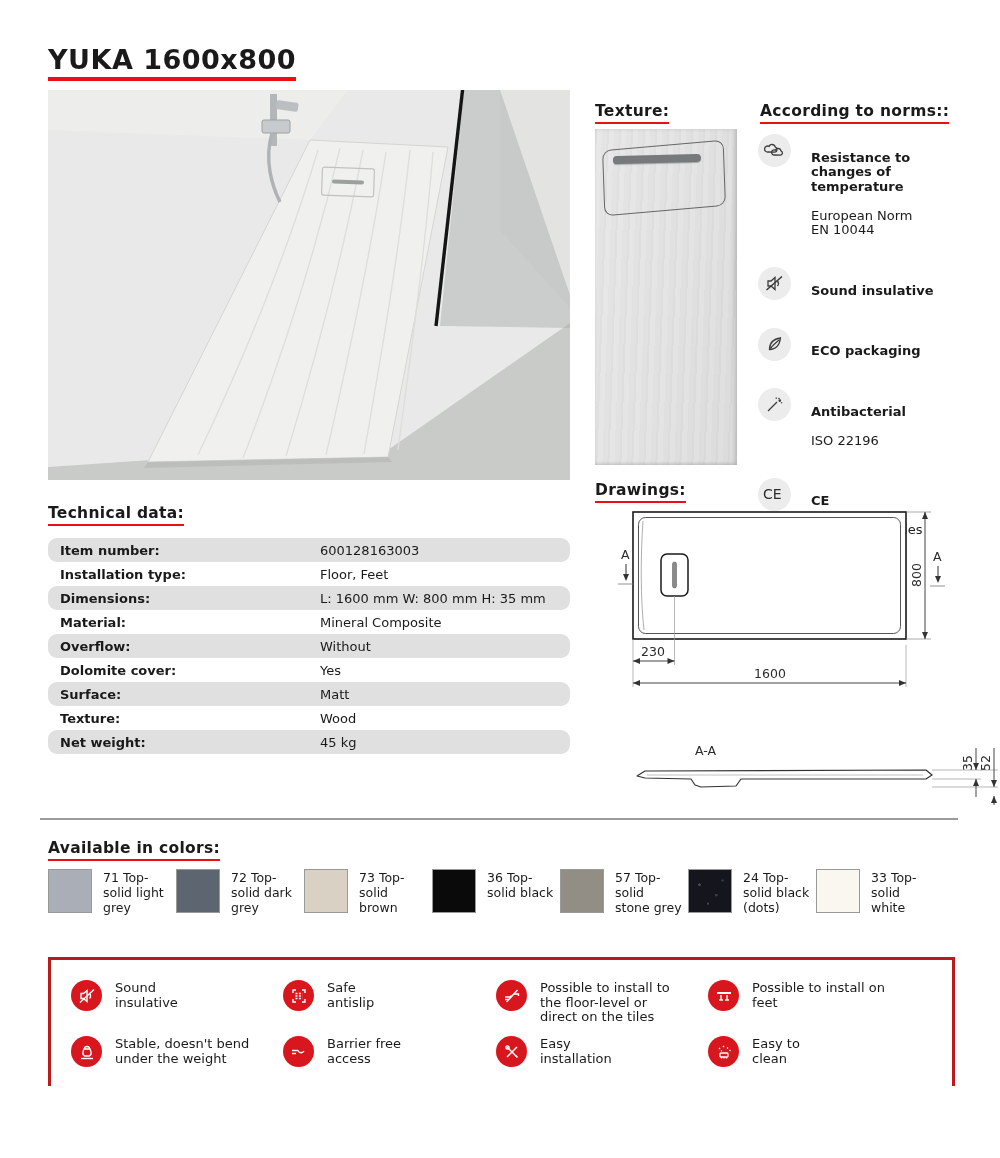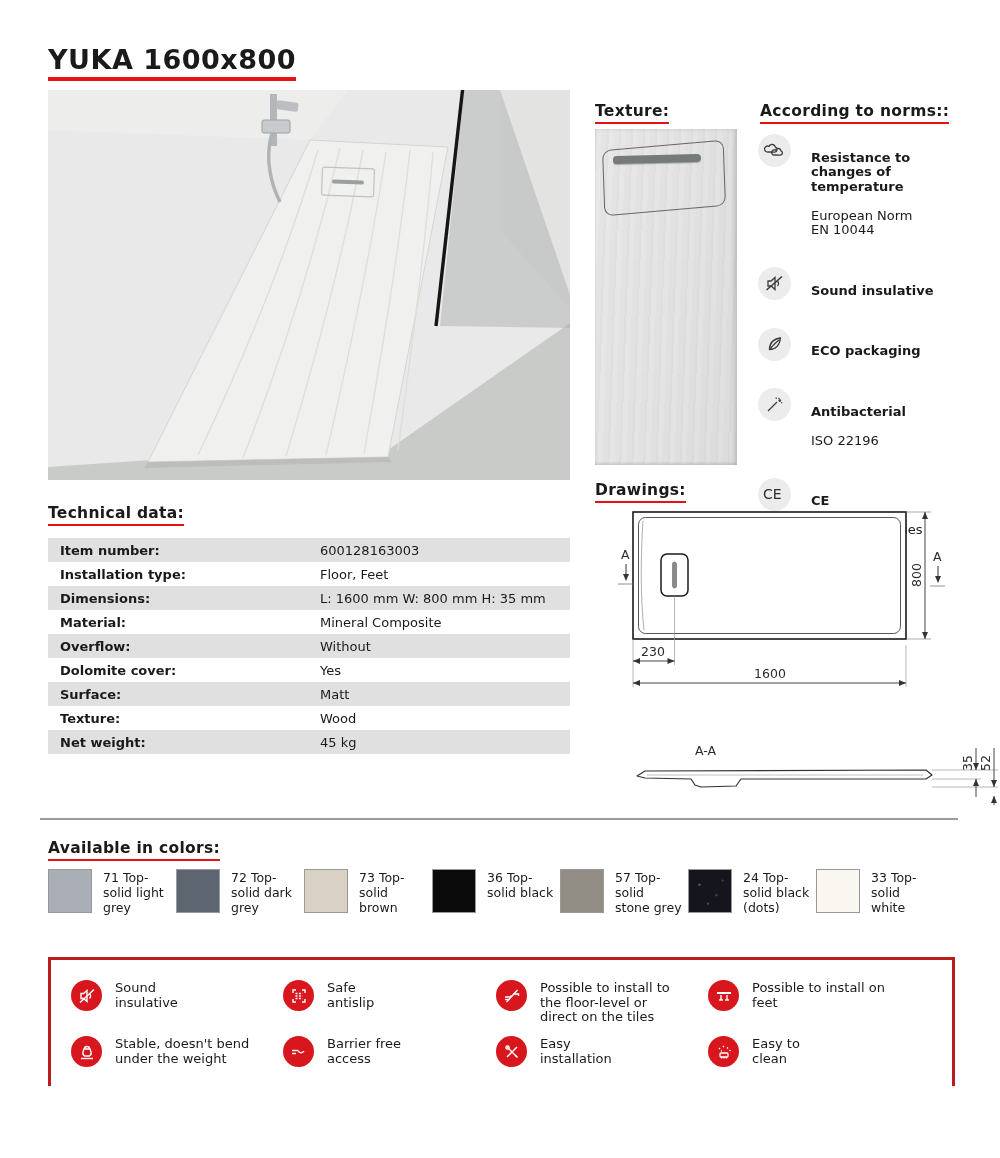--- a/index.html
+++ b/index.html
@@ -28,21 +28,21 @@
   .norms-head{left:760px;top:102px;}
   .norms{left:758px;top:134px;width:236px;}
   .norm-item{display:flex;gap:20px;margin-bottom:15px;align-items:flex-start;}
   .norm-ic{flex:none;width:33px;height:33px;border-radius:50%;background:#ececec;
      display:flex;align-items:center;justify-content:center;}
   .norm-txt{font-size:13px;line-height:14.5px;white-space:pre-line;padding-top:2px;}
   .norm-txt .b{font-weight:700;}
   
   .tech-head{left:48px;top:504px;}
   .tech-table{left:48px;top:538px;width:522px;font-size:13px;}
-  .trow{display:flex;align-items:center;height:24px;}
+  .trow{display:flex;align-items:center;height:24px;border-radius:9px;}
   .trow.alt{background:#e0e0e0;}
   .trow .lab{width:260px;font-weight:700;padding-left:12px;flex:none;}
   .trow .val{padding-left:0px;}
   
   .draw-head{left:595px;top:481px;}
   .drawsvg{left:595px;top:505px;}
   .drawsvg text{font-size:12.5px;fill:#2b2b2b;font-family:"DejaVu Sans",sans-serif;}
   
   .divider{left:40px;top:818px;width:918px;height:2px;background:#9b9b9b;}
   

